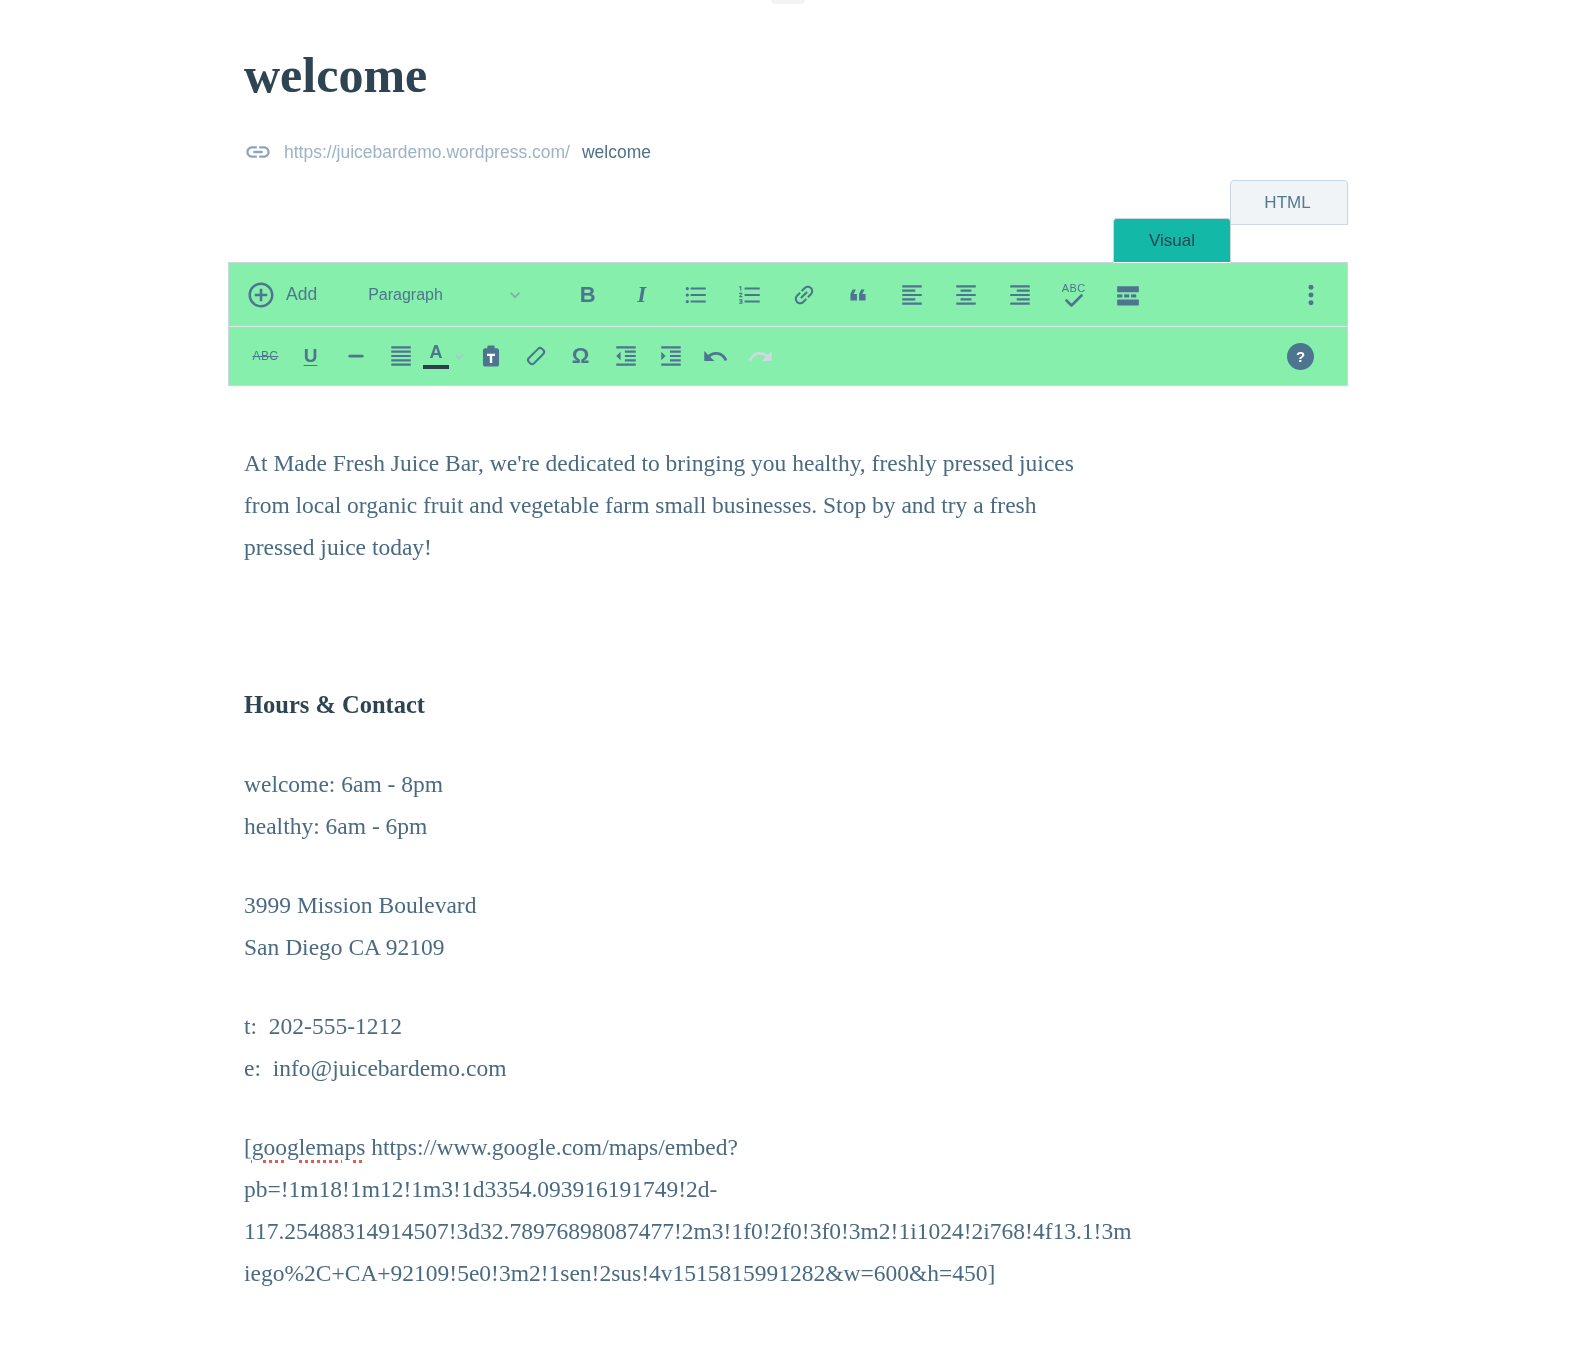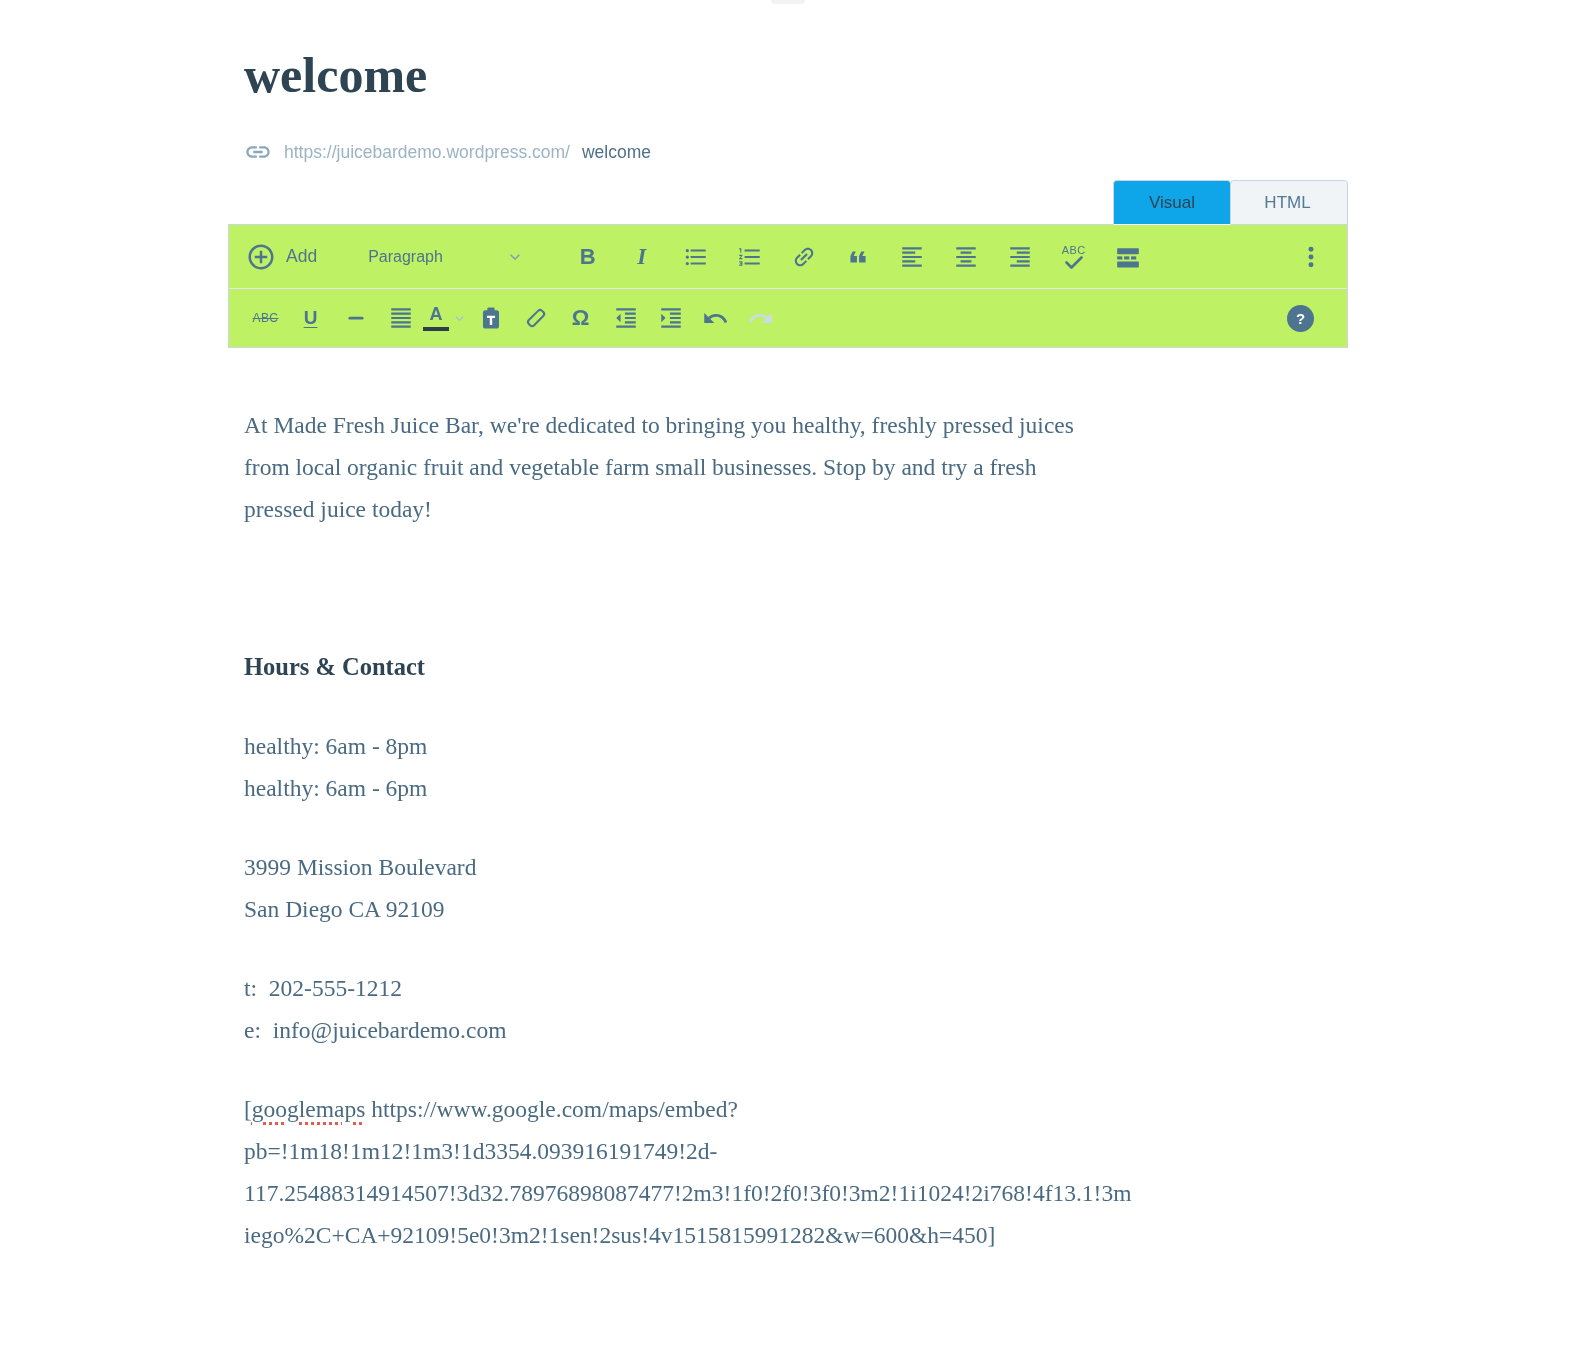--- a/index.html
+++ b/index.html
@@ -26,25 +26,25 @@
   .permalink .slug{ color:#4f7089; font-size:17.5px; }
 
   
   .tabs{ display:flex; justify-content:flex-end; margin-top:14px; }
   .tab{
     height:45px; min-width:118px; padding:0 34px;
     display:flex; align-items:center; justify-content:center;
     font-size:17px; border:1px solid #c8d7e1; border-radius:4px 4px 0 0;
     margin-bottom:-1px; cursor:pointer; background:#f0f4f7; color:#537994;
   }
-  .tab.active{ background:#0ea5e9; color:#2e4453; border-bottom:1px solid #fff; z-index:2; position:relative; }
+  .tab.active{ background:#14b8a6; color:#2e4453; border-bottom:1px solid #fff; z-index:2; position:relative;margin-top:38px; }
   .tab + .tab{ margin-left:-1px;padding-left:31px; }
 
   
-  .toolbar{ border:1px solid #c8d7e1; background:#bef264; }
+  .toolbar{ border:1px solid #c8d7e1; background:#86efac; }
   .tb-row1{ display:flex; align-items:stretch; height:64px; border-bottom:1px solid #dfe8ee; }
   .tb-row2{ display:flex; align-items:center; height:58px; padding:0 14px; }
   .toolbar button{ background:none; border:none; cursor:pointer; color:#4e7590; }
   .tb-add{ display:flex; align-items:center; gap:10px; padding:0 27px 0 17px; border-right:1px solid #e2eaf0; font-size:17.5px; color:#44647a; }
   .tb-block{ display:flex; align-items:center; justify-content:space-between; width:205px; padding:0 24px; border-right:1px solid #e2eaf0; font-size:16px; color:#44647a; }
   .tb-block .chev{ color:#86a1b4; }
   .tb-group{ display:flex; align-items:stretch; margin-left:16px; gap:9px; }
   .tb-btn{ width:45px; display:flex; flex-direction:column; align-items:center; justify-content:center; }
   .tb-row2 .tb-btn{ height:58px; }
   .tb-kebab{ margin-left:auto; margin-right:14px; width:45px; display:flex; align-items:center; justify-content:center; }
@@ -271,21 +271,21 @@
       <span class="line">At Made Fresh Juice Bar, we're dedicated to bringing you healthy, freshly pressed juices</span>
       <span class="line">from local organic fruit and vegetable farm small businesses. Stop by and try a fresh</span>
       <span class="line">pressed juice today!</span>
     </p>
 
     <p class="spacer-para"></p>
 
     <h2 class="hours-heading">Hours &amp; Contact</h2>
 
     <p class="para">
-      <span class="line">healthy: 6am - 8pm</span>
+      <span class="line">welcome: 6am - 8pm</span>
       <span class="line">healthy: 6am - 6pm</span>
     </p>
 
     <p class="para">
       <span class="line">3999 Mission Boulevard</span>
       <span class="line">San Diego CA 92109</span>
     </p>
 
     <p class="para">
       <span class="line prewrap">t:  202-555-1212</span>

